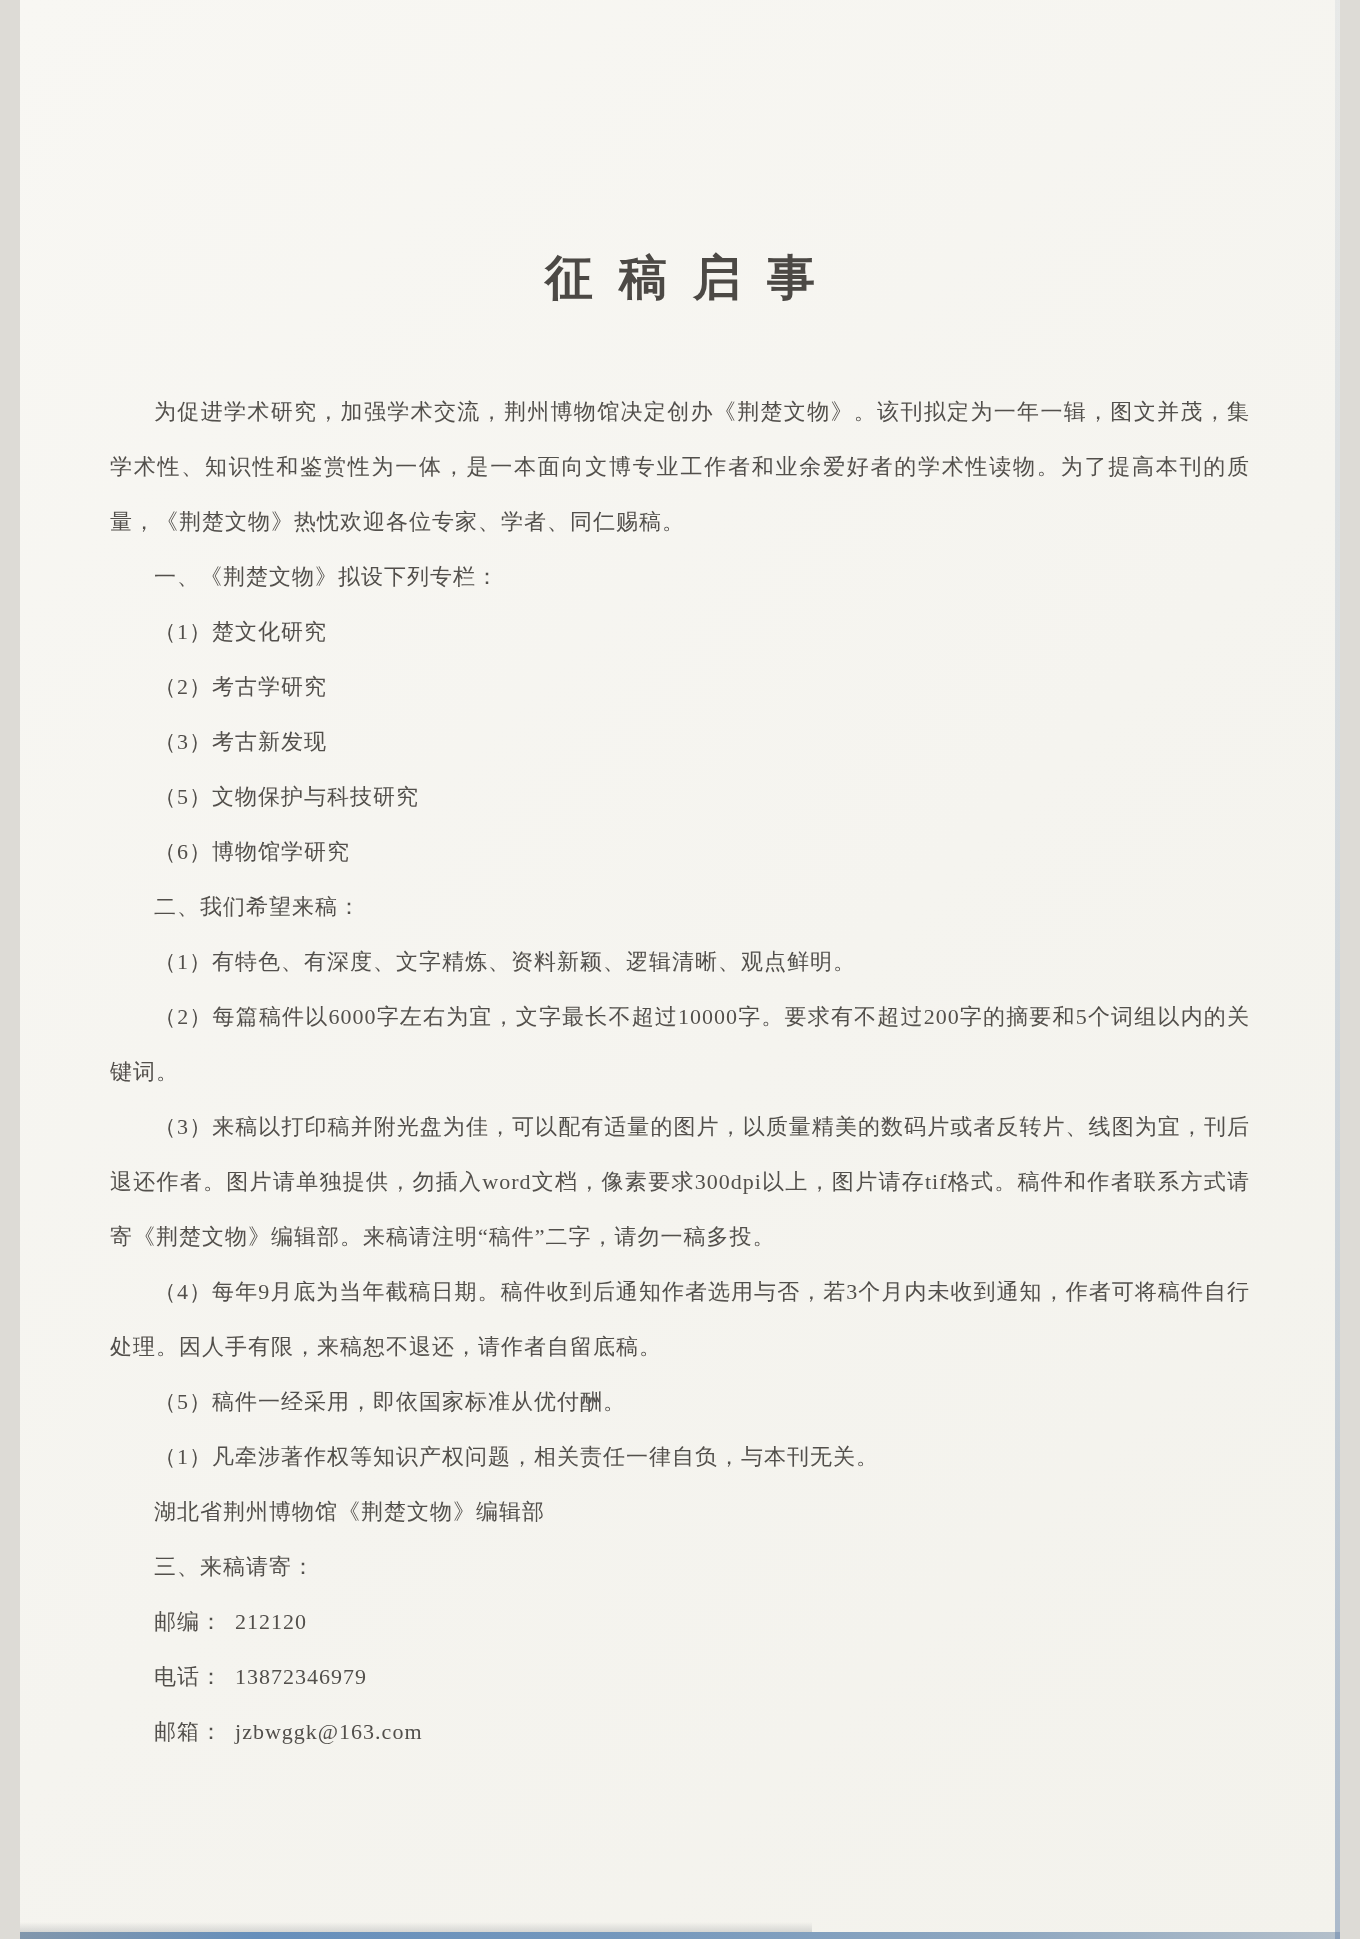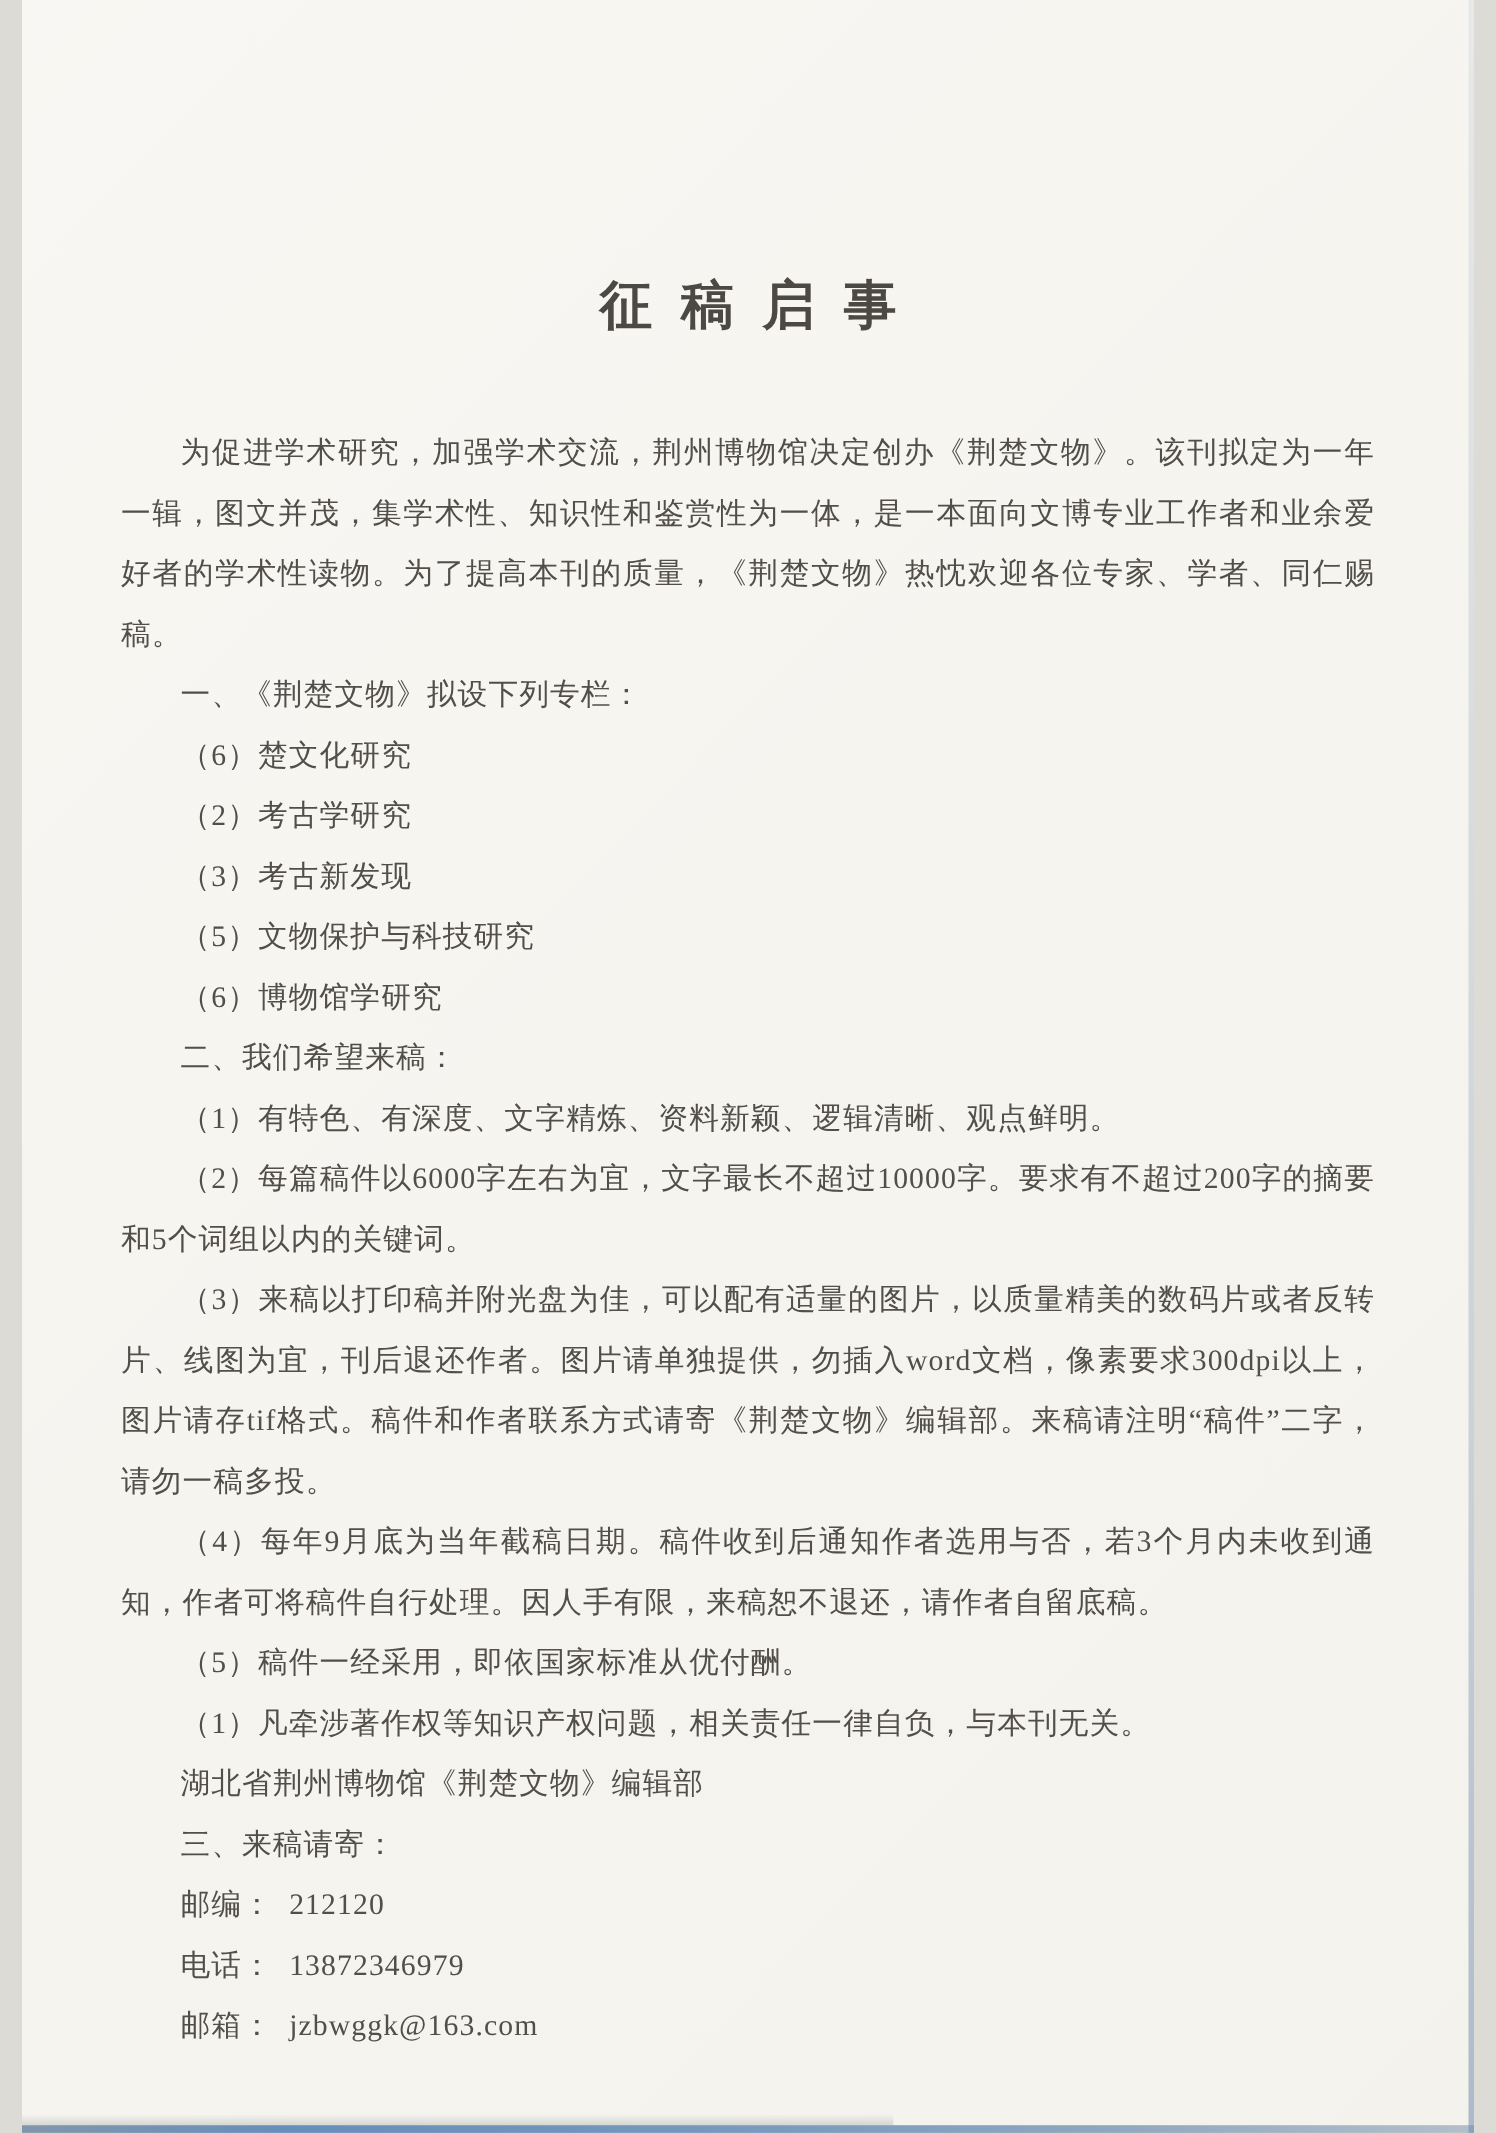--- a/index.html
+++ b/index.html
@@ -38,41 +38,41 @@
     margin: 0 0 74px 0;
     text-align: center;
     font-size: 48px;
     font-weight: bold;
     letter-spacing: 26px;
     text-indent: 26px; 
     color: #4c4945;
   }
   .para {
     margin: 0;
-    font-size: 27px;
+    font-size: 22px;
     line-height: 55px;
     text-align: justify;
     letter-spacing: 1px;
   }
   .indent { text-indent: 2em; }
   .contact-row { padding-left: 2em; }
   .contact-row .label { margin-right: 0.55em; }
 </style>
 </head>
 <body>
 
 <div class="page">
   <div class="content">
 
     <h1 class="doc-title">征稿启事</h1>
 
     <p class="para indent">为促进学术研究，加强学术交流，荆州博物馆决定创办《荆楚文物》。该刊拟定为一年一辑，图文并茂，集学术性、知识性和鉴赏性为一体，是一本面向文博专业工作者和业余爱好者的学术性读物。为了提高本刊的质量，《荆楚文物》热忱欢迎各位专家、学者、同仁赐稿。</p>
 
     <p class="para indent">一、《荆楚文物》拟设下列专栏：</p>
-    <p class="para indent">（6）楚文化研究</p>
+    <p class="para indent">（1）楚文化研究</p>
     <p class="para indent">（2）考古学研究</p>
     <p class="para indent">（3）考古新发现</p>
     <p class="para indent">（5）文物保护与科技研究</p>
     <p class="para indent">（6）博物馆学研究</p>
 
     <p class="para indent">二、我们希望来稿：</p>
     <p class="para indent">（1）有特色、有深度、文字精炼、资料新颖、逻辑清晰、观点鲜明。</p>
     <p class="para indent">（2）每篇稿件以6000字左右为宜，文字最长不超过10000字。要求有不超过200字的摘要和5个词组以内的关键词。</p>
     <p class="para indent">（3）来稿以打印稿并附光盘为佳，可以配有适量的图片，以质量精美的数码片或者反转片、线图为宜，刊后退还作者。图片请单独提供，勿插入word文档，像素要求300dpi以上，图片请存tif格式。稿件和作者联系方式请寄《荆楚文物》编辑部。来稿请注明“稿件”二字，请勿一稿多投。</p>
     <p class="para indent">（4）每年9月底为当年截稿日期。稿件收到后通知作者选用与否，若3个月内未收到通知，作者可将稿件自行处理。因人手有限，来稿恕不退还，请作者自留底稿。</p>

